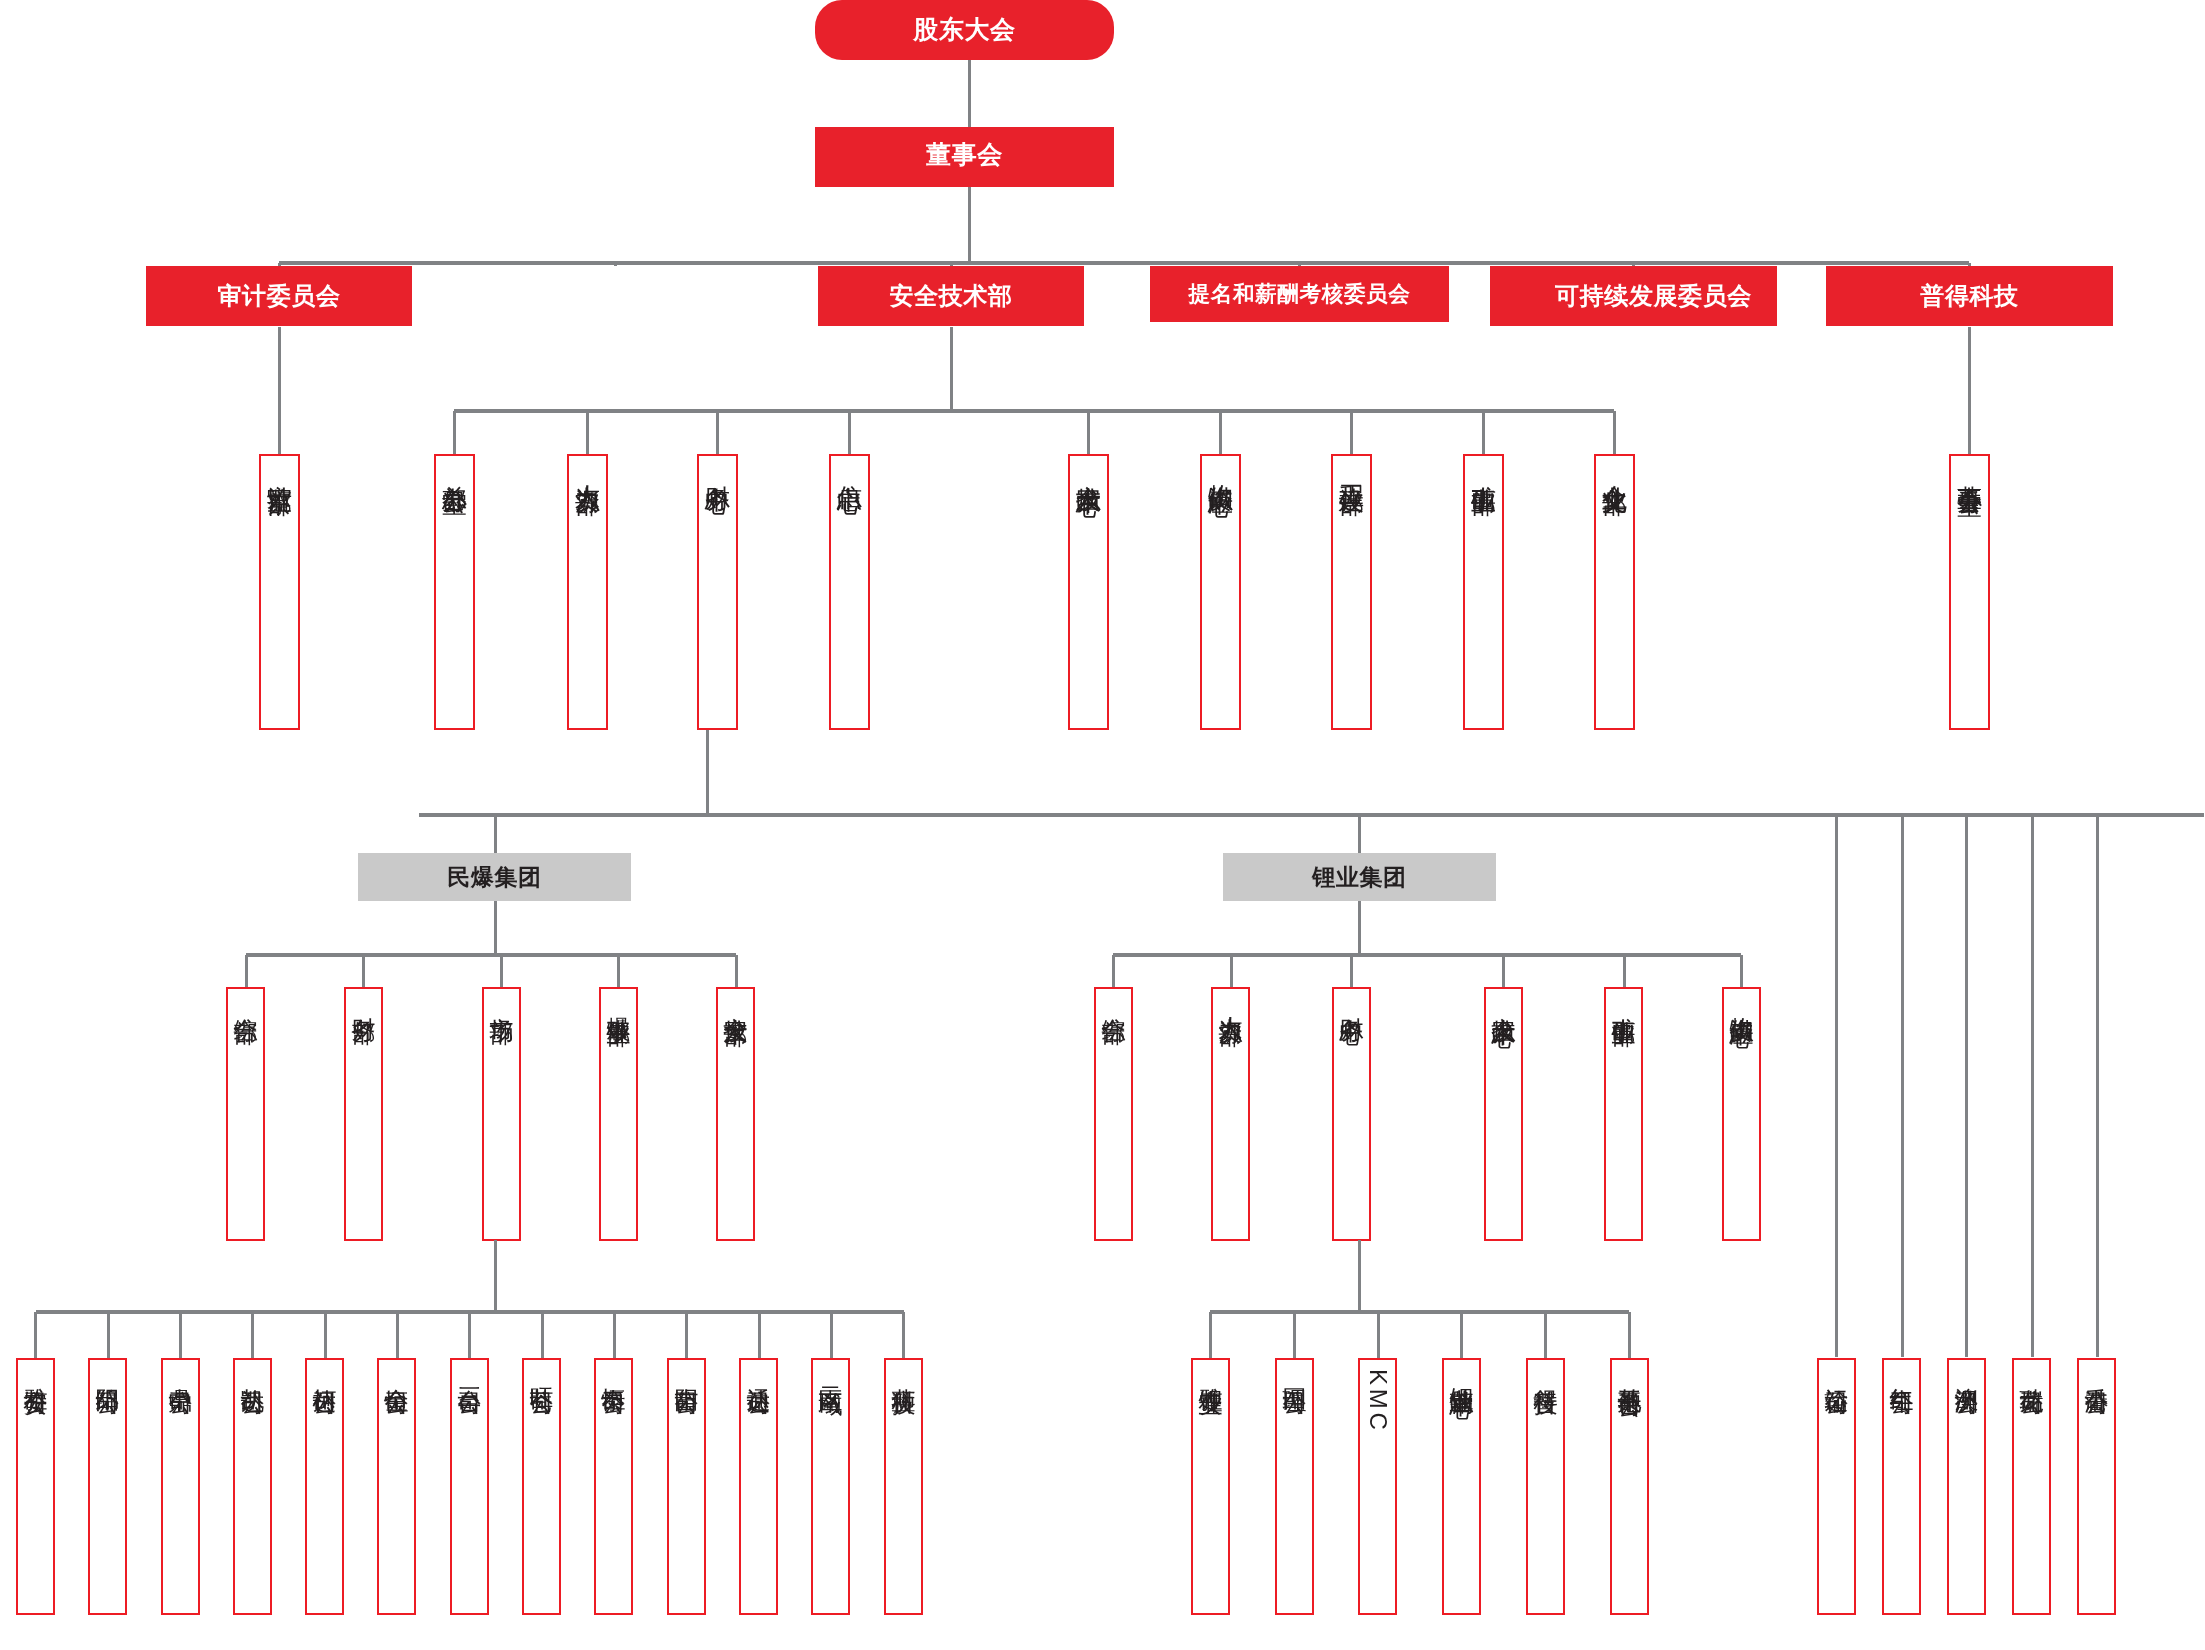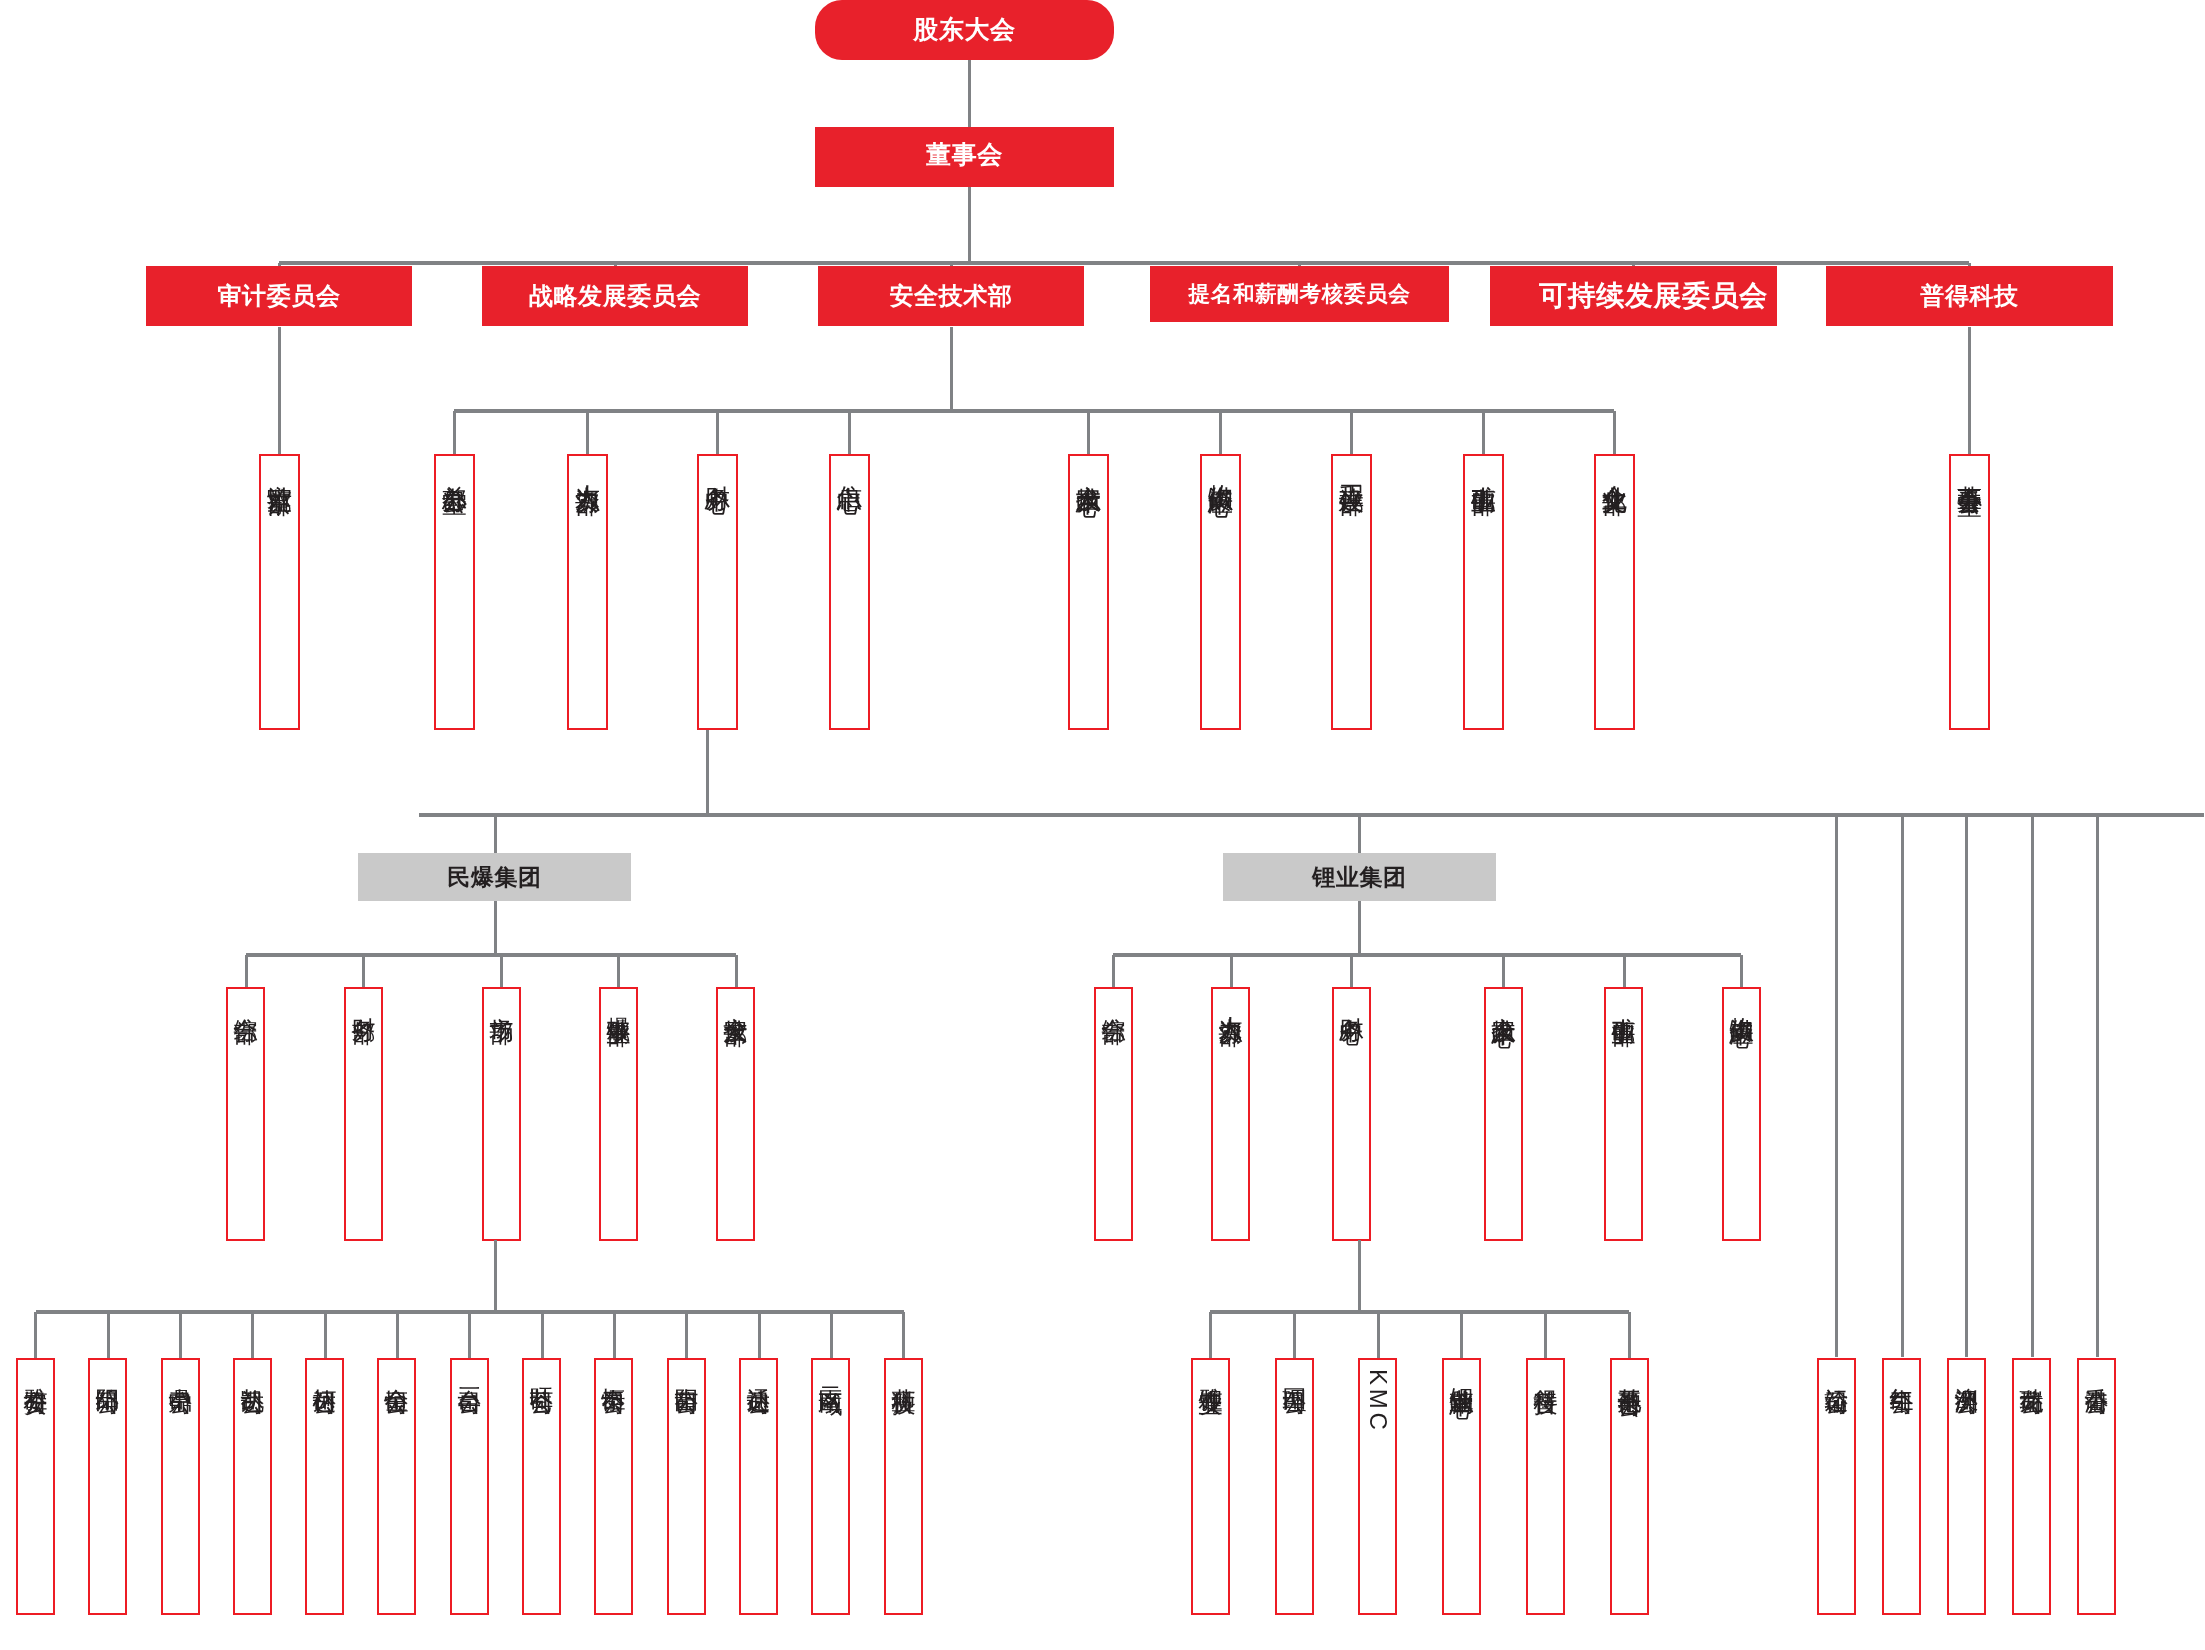--- a/index.html
+++ b/index.html
@@ -75,33 +75,30 @@
     <div class="redbox" style="left: 815px; top: 127px; width: 299px; height: 60px; font-size: 25px; font-family: Liberation Mono, monospace;">
       <span>董事会</span>
     </div>
     <div class="ln vln" style="left: 968px; top: 187px; height: 76px;"></div>
     <div class="ln hln" style="left: 279px; top: 261px; width: 1690px;"></div>
     <div class="ln vln" style="left: 278px; top: 263px; height: 3.2px;"></div>
     <div class="redbox" style="left: 146px; top: 266px; width: 266px; height: 60px; font-size: 24px;">
       <span>审计委员会</span>
     </div>
     <div class="ln vln" style="left: 614px; top: 263px; height: 3.2px;"></div>
-    <div class="redbox" style="left: 482px; top: 266px; width: 266px; height: 60px; font-size: 24px;">
-      <span>战略发展委员会</span>
-    </div>
     <div class="ln vln" style="left: 950px; top: 263px; height: 3.2px;"></div>
     <div class="redbox" style="left: 818px; top: 266px; width: 266px; height: 60px; font-size: 24px;">
       <span>安全技术部</span>
     </div>
     <div class="ln vln" style="left: 1298px; top: 263px; height: 3.2px;"></div>
     <div class="redbox" style="left: 1150px; top: 266px; width: 299px; height: 56px; font-size: 21.6px; text-align: right;">
       <span>提名和薪酬考核委员会</span>
     </div>
     <div class="ln vln" style="left: 1632px; top: 263px; height: 3.2px;"></div>
-    <div class="redbox" style="left: 1490px; top: 266px; width: 287px; height: 60px; font-size: 28px; padding-left: 40px;">
+    <div class="redbox" style="left: 1490px; top: 266px; width: 287px; height: 60px; font-size: 24px; padding-left: 40px;">
       <span>可持续发展委员会</span>
     </div>
     <div class="ln vln" style="left: 1968px; top: 263px; height: 3.2px;"></div>
     <div class="redbox" style="left: 1826px; top: 266px; width: 287px; height: 60px; font-size: 24px;">
       <span>普得科技</span>
     </div>
     <div class="ln vln" style="left: 278px; top: 327px; height: 127px;"></div>
     <div class="vbox" style="left: 259px; top: 454px; width: 41px; height: 276px;">
       <span class="vtxt" style="font-size: 25px;">审计监察部</span>
     </div>

